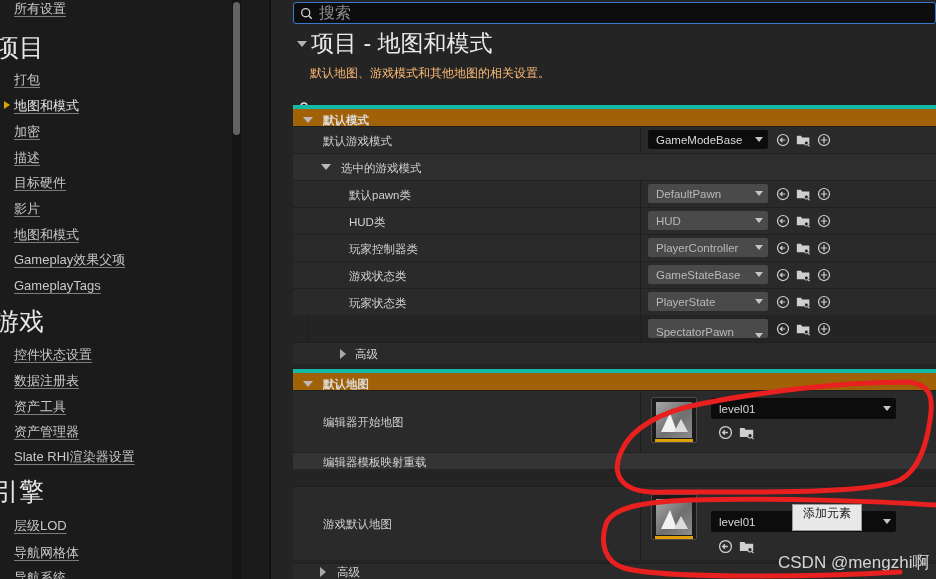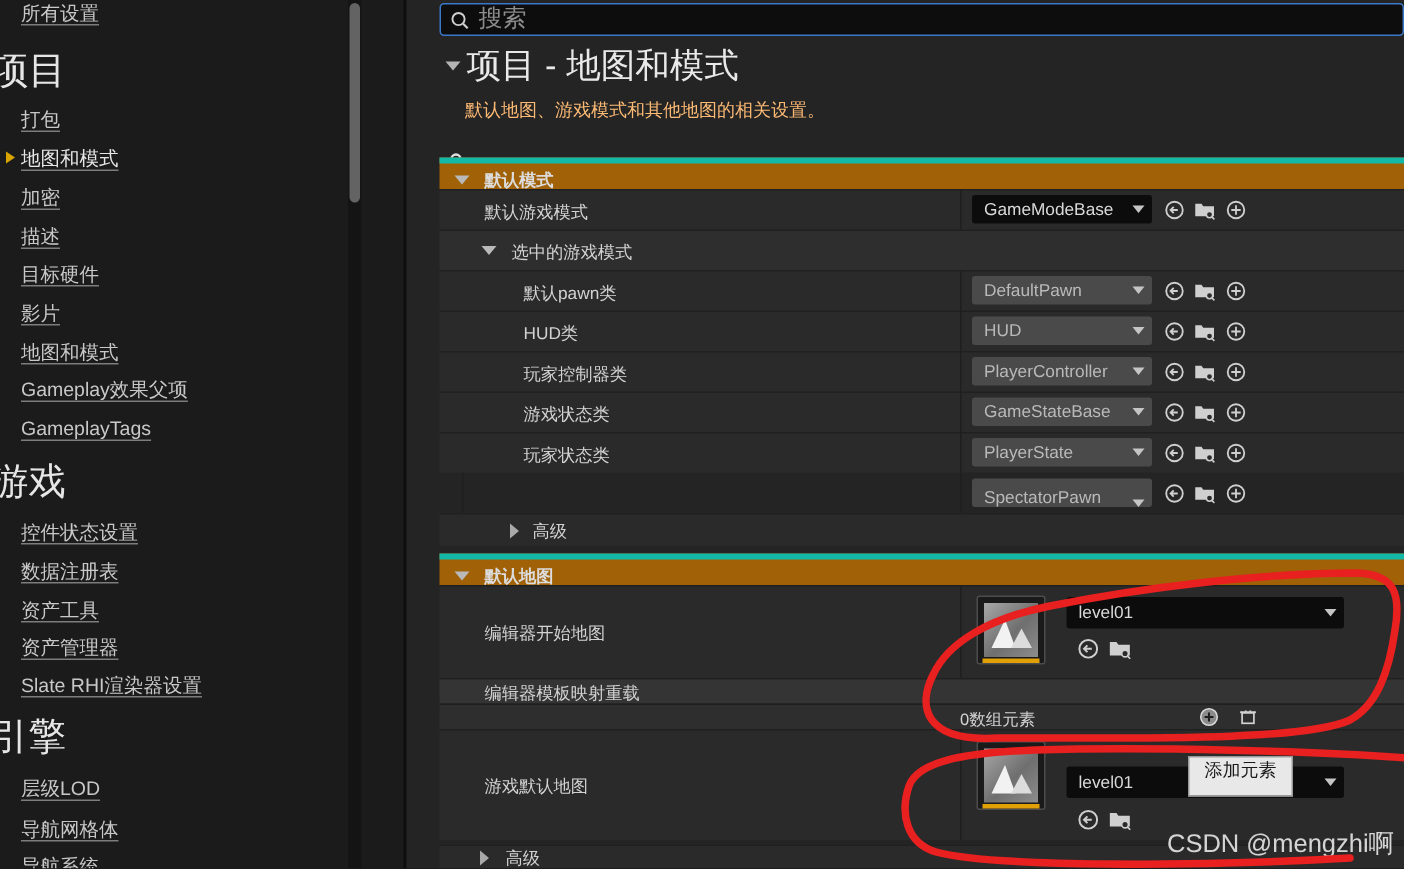--- a/index.html
+++ b/index.html
@@ -453,33 +453,20 @@
       <svg width="16" height="15" viewBox="0 0 18 16">
           <path d="M1 3 h5 l1.4 2 H16 v8 H1 Z" fill="#cfcfcf"></path>
           <circle cx="12.4" cy="11.6" r="2.5" fill="#2a2a2a" stroke="#cfcfcf" stroke-width="1.2"></circle>
           <line x1="14.3" y1="13.5" x2="16.3" y2="15.5" stroke="#cfcfcf" stroke-width="1.3"></line>
         </svg>
     </div>
 
     <div class="sub-row" style="top:452px; height:17px; background:#343434;">
       <div class="sub-label" style="left:30px; top:2px;">编辑器模板映射重载</div>
     </div>
-    <div id="array-row" style="top:469px;">
-      <div id="array-count">0数组元素</div>
-      <svg style="position:absolute; left:506px; top:1px;" width="14" height="14" viewBox="0 0 16 16">
-        <circle cx="8" cy="8" r="6.3" fill="#8b8b8b" stroke="#d9d9d9" stroke-width="1.2"></circle>
-        <path d="M8 4.6 V11.4 M4.6 8 H11.4" stroke="#1f1f1f" stroke-width="1.6"></path>
-      </svg>
-      <svg style="position:absolute; left:532px; top:1px;" width="14" height="14" viewBox="0 0 16 16">
-        <rect x="3.5" y="4.8" width="9" height="8" fill="none" stroke="#d2d2d2" stroke-width="1.3"></rect>
-        <line x1="2" y1="4.4" x2="14" y2="4.4" stroke="#d2d2d2" stroke-width="1.5"></line>
-        <line x1="6.3" y1="3" x2="6.3" y2="4.4" stroke="#d2d2d2" stroke-width="1.3"></line>
-        <line x1="9.7" y1="3" x2="9.7" y2="4.4" stroke="#d2d2d2" stroke-width="1.3"></line>
-      </svg>
-    </div>
 
     <div class="sub-row" style="top:486px; height:74px; background:#2a2a2a;">
       <div class="sub-label" style="left:30px; top:30px;">游戏默认地图</div>
     </div>
     <div class="col-divider" style="top:486px; height:74px;"></div>
     <div class="thumb" style="left:380px; top:494px;">
       <div class="thumb-inner">
         <svg width="100%" height="100%" viewBox="0 0 36 36" preserveAspectRatio="none">
           <polygon points="5,30 14,11 21,30" fill="#f2f2f2"></polygon>
           <polygon points="18,30 25,17 32,30" fill="#dcdcdc"></polygon>

